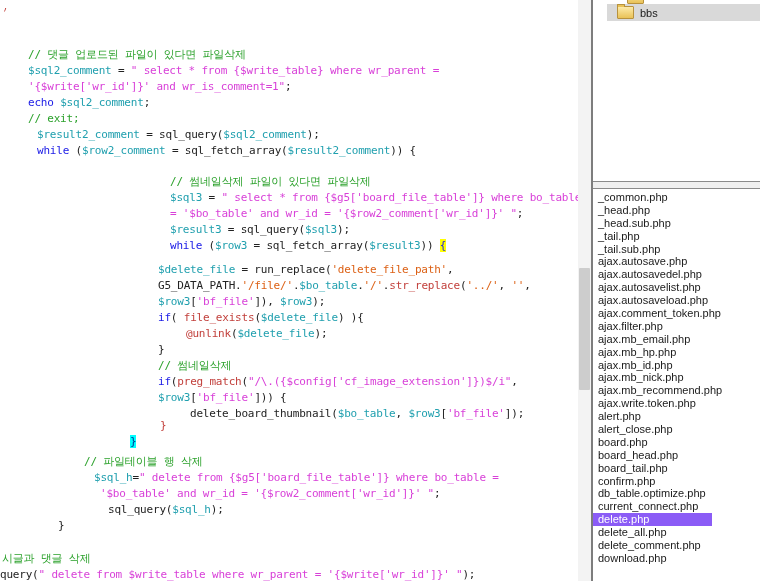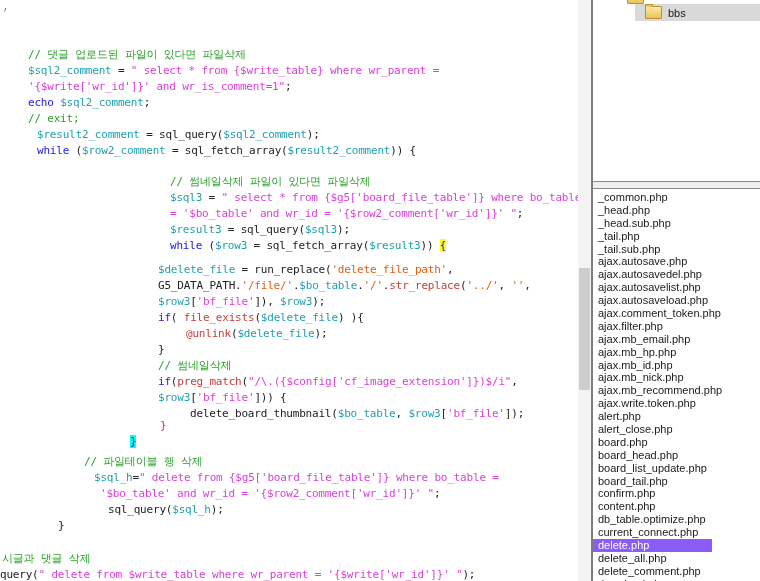--- a/index.html
+++ b/index.html
@@ -38,21 +38,21 @@
     position:absolute; left:593px; top:181px; width:167px; height:8px;
     background:#efefef; border-top:1px solid #8a8a8a; border-bottom:1px solid #8a8a8a;
     box-sizing:border-box;
   }
   #list-panel {
     position:absolute; left:593px; top:189px; width:167px; height:392px;
     background:#ffffff; overflow:hidden; padding-top:2px;
   }
   .tree-row {
     position:absolute; left:14px; right:0; height:17px; display:flex; align-items:center;
-    font-size:11px; color:#1a1a1a;margin-left:28px;
+    font-size:11px; color:#1a1a1a;
   }
   .tree-row.selected { background:#d9d9d9; }
   .tree-row .label { margin-left:6px; }
   .folder-icon {
     position:relative; width:15px; height:11px; margin-left:10px;
     background:linear-gradient(#fdeaa8, #e9c257);
     border:1px solid #b8923d; border-radius:1px; flex:0 0 auto;
   }
   .folder-icon::before {
     content:''; position:absolute; top:-3px; left:-1px; width:6px; height:2px;
@@ -142,24 +142,22 @@
         <div class="file-row">ajax.mb_email.php</div>
         <div class="file-row">ajax.mb_hp.php</div>
         <div class="file-row">ajax.mb_id.php</div>
         <div class="file-row">ajax.mb_nick.php</div>
         <div class="file-row">ajax.mb_recommend.php</div>
         <div class="file-row">ajax.write.token.php</div>
         <div class="file-row">alert.php</div>
         <div class="file-row">alert_close.php</div>
         <div class="file-row">board.php</div>
         <div class="file-row">board_head.php</div>
-        <div class="file-row">board_list_update.php</div>
         <div class="file-row">board_tail.php</div>
         <div class="file-row">confirm.php</div>
-        <div class="file-row">content.php</div>
         <div class="file-row">db_table.optimize.php</div>
         <div class="file-row">current_connect.php</div>
         <div class="file-row selected">delete.php</div>
         <div class="file-row">delete_all.php</div>
         <div class="file-row">delete_comment.php</div>
         <div class="file-row">download.php</div>
       </div>
   </div>
 
 </div>

